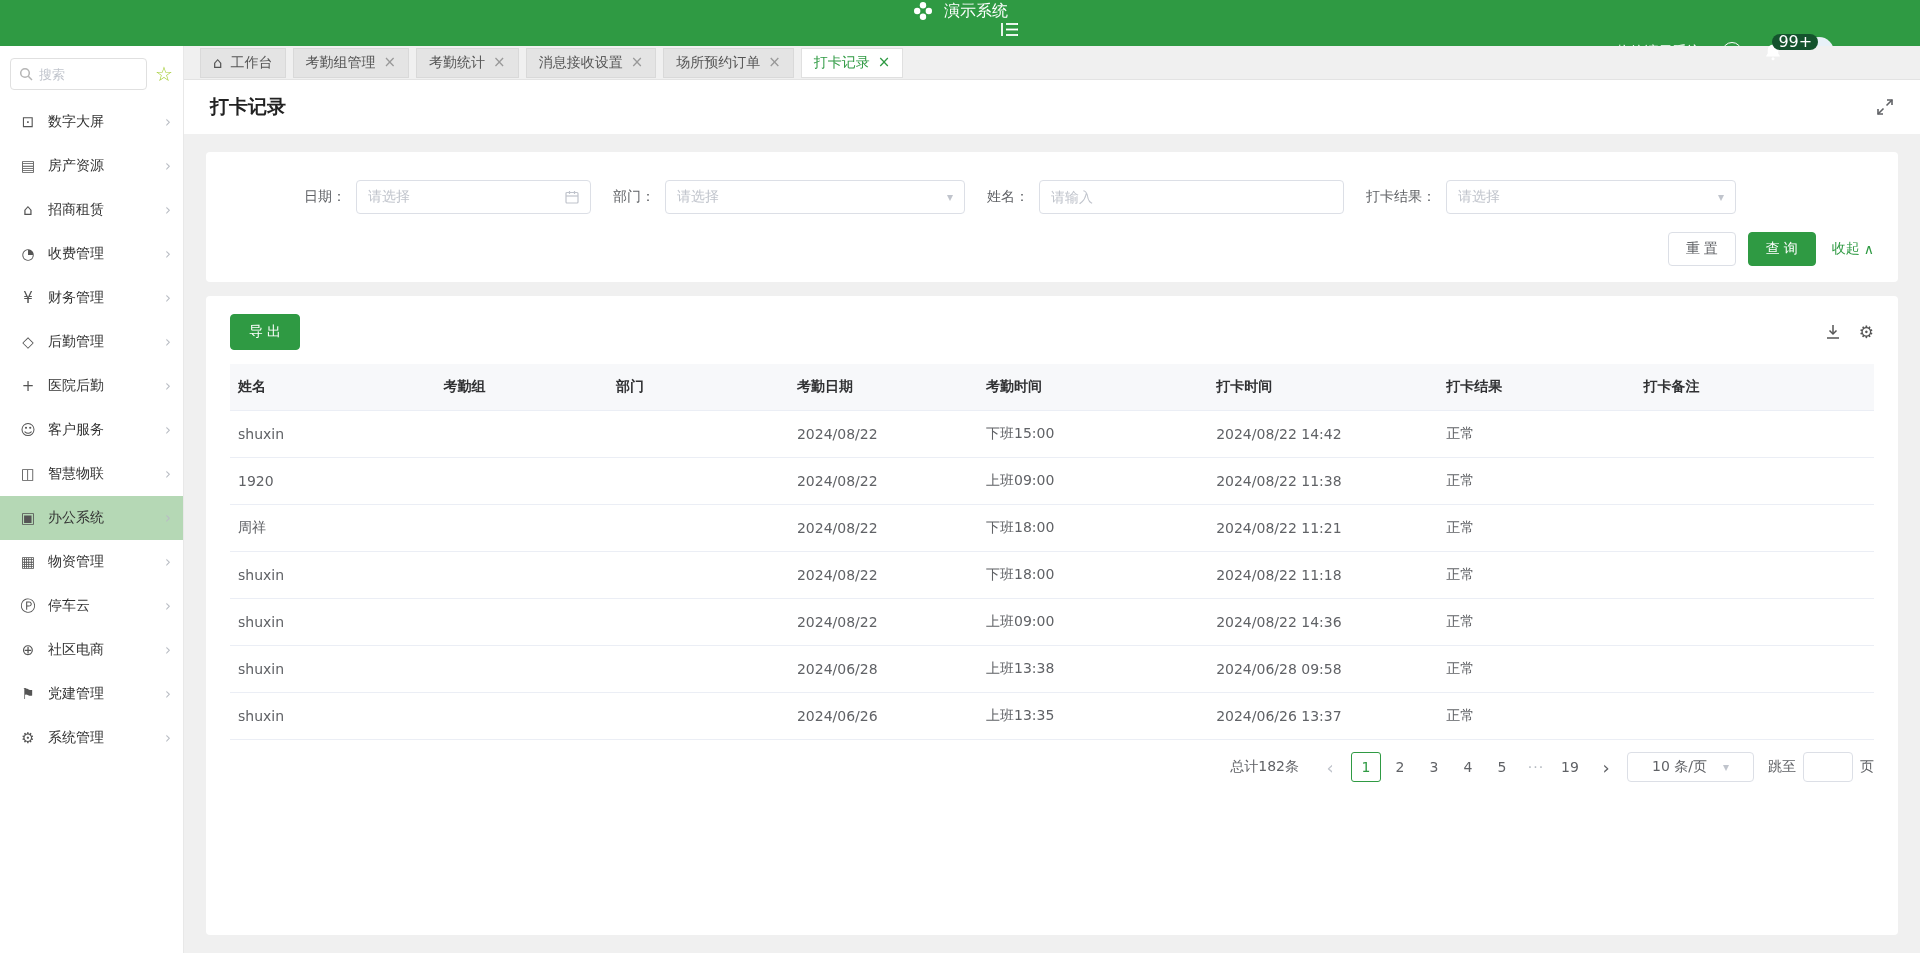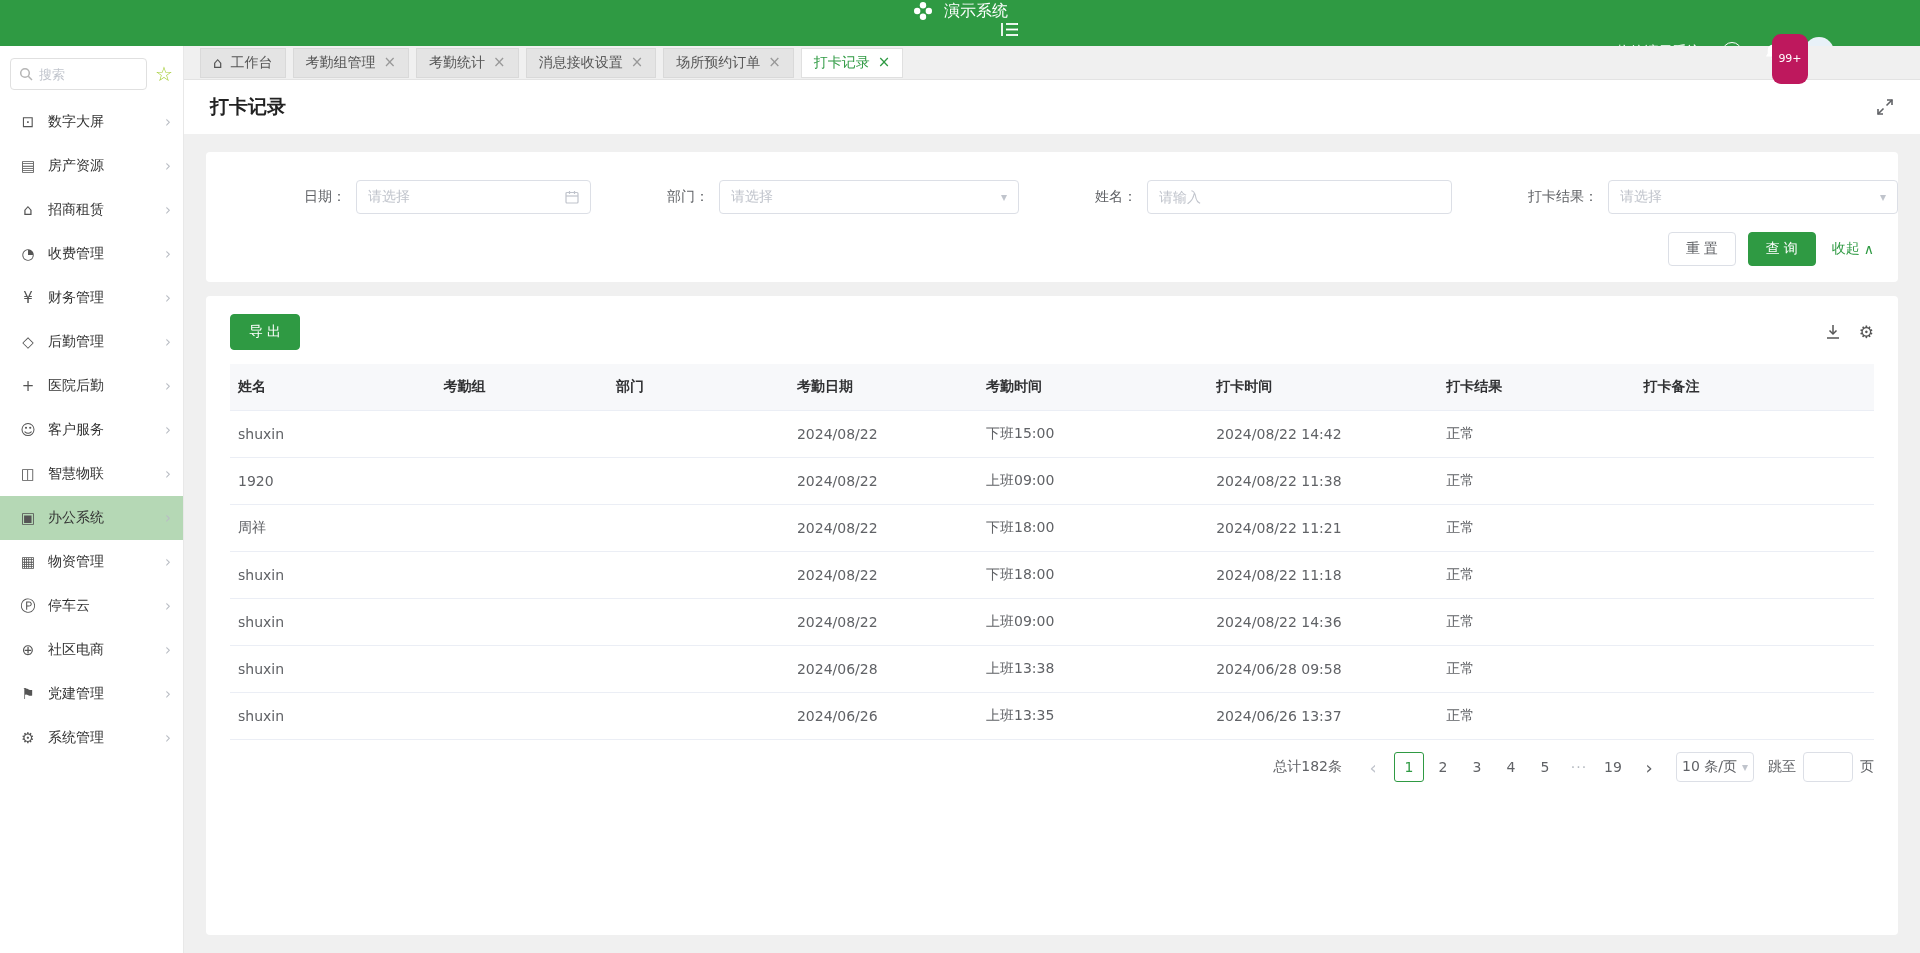--- a/index.html
+++ b/index.html
@@ -7,21 +7,21 @@
     font-family:"DejaVu Sans","Liberation Sans",sans-serif; font-size:14px; color:#333; background:#f0f0f0; }
 
   
   .topbar { height:46px; background:#2f9a43; display:flex; align-items:center; padding:0 22px; color:#fff;flex-direction:column; }
   .brand { display:flex; align-items:center; gap:10px; font-size:16px; }
   .toggle-btn { margin-left:100px; display:flex; align-items:center; cursor:pointer; }
   .topbar-right { margin-left:auto; display:flex; align-items:center; gap:22px; }
   .sys-name { font-size:14px; cursor:pointer; }
   .help-circle { width:20px; height:20px; border:1.5px solid #fff; border-radius:50%; display:flex; align-items:center; justify-content:center; font-size:13px; cursor:pointer; }
   .bell-wrap { position:relative; display:flex; align-items:center; cursor:pointer; }
-  .badge { position:absolute; top:-8px; left:8px; background:#be185d; color:#fff; font-size:11px; line-height:16px; padding:17px 6px; border-radius:9px; white-space:nowrap; }
+  .badge { position:absolute; top:-8px; left:8px; background:#14532d; color:#fff; font-size:16px; line-height:16px; padding:0 6px; border-radius:9px; white-space:nowrap; }
   .avatar { width:30px; height:30px; border-radius:50%; background:#e8f1f8; display:flex; align-items:flex-end; justify-content:center; overflow:hidden; cursor:pointer; }
   .user-menu { display:flex; align-items:center; gap:6px; cursor:pointer; }
 
   
   .layout { display:flex; height:907px; }
   .sidebar { width:184px; background:#fff; border-right:1px solid #e8e8e8; display:flex; flex-direction:column; }
   .search-row { display:flex; align-items:center; gap:8px; padding:12px 10px 10px 10px; }
   .search-box { flex:1; height:32px; border:1px solid #e0e0e0; border-radius:4px; display:flex; align-items:center; gap:6px; padding:0 8px; background:#fff; }
   .search-box input { border:none; outline:none; width:70px; font-size:13px; color:#1d4ed8;
     font-family:"DejaVu Sans","Liberation Sans",sans-serif; }
@@ -44,21 +44,21 @@
   .tab.active .tab-close { color:#2f9a43; }
 
   .page-header { height:54px; background:#fff; display:flex; align-items:center; padding:0 26px; }
   .page-title { font-size:19px; font-weight:bold; color:#222; }
   .fullscreen-btn { margin-left:auto; cursor:pointer; display:flex; align-items:center; }
 
   .content { flex:1; background:#f0f0f0; padding:18px 22px; display:flex; flex-direction:column; gap:14px; overflow:hidden; }
 
   
   .filter-card { background:#fff; border-radius:4px; padding:28px 24px 16px 24px; }
-  .filter-row { display:flex; align-items:flex-start; gap:76px; padding-left:74px; }
+  .filter-row { display:flex; align-items:flex-start; gap:22px; padding-left:74px; }
   .f-group { display:flex; align-items:center; gap:10px; }
   .f-label { color:#606266; white-space:nowrap; }
   .ctl { height:34px; border:1px solid #dcdfe6; border-radius:4px; background:#fff; display:flex; align-items:center; padding:0 11px; color:#c0c4cc; font-size:14px; cursor:pointer; }
   .ctl .ph { flex:1; white-space:nowrap; overflow:hidden; }
   .ctl-date { width:235px; }
   .ctl-dept { width:300px; }
   .ctl-result { width:290px; }
   .name-input { width:305px; height:34px; border:1px solid #dcdfe6; border-radius:4px; padding:0 11px; font-size:14px; color:#606266; outline:none;
     font-family:"DejaVu Sans","Liberation Sans",sans-serif; }
   .name-input::placeholder { color:#c0c4cc; }
@@ -87,21 +87,21 @@
   th:nth-child(7),td:nth-child(7){ width:12%; }
   th:nth-child(8),td:nth-child(8){ width:14.5%; }
 
   .pagination { margin-top:12px; display:flex; align-items:center; justify-content:flex-end; gap:6px; color:#606266; font-size:14px; }
   .total-label { margin-right:10px; }
   .page-btn { min-width:30px; height:30px; display:inline-flex; align-items:center; justify-content:center; border-radius:3px; cursor:pointer; color:#606266; padding:0 4px; }
   .page-btn.current { border:1px solid #2f9a43; color:#2f9a43; }
   .page-btn.disabled { color:#c0c4cc; }
   .page-btn.dots { color:#b4b9c0; letter-spacing:1px; }
   .nav-arrow { font-size:18px; }
-  .size-select { height:30px; border:1px solid #dcdfe6; border-radius:4px; padding:0 5px; display:flex; align-items:center; gap:5px; color:#606266; cursor:pointer; margin-left:6px; }
+  .size-select { height:30px; border:1px solid #dcdfe6; border-radius:4px; padding:0 24px; display:flex; align-items:center; gap:16px; color:#606266; cursor:pointer; margin-left:0; }
   .jump-wrap { display:flex; align-items:center; gap:7px; margin-left:8px; }
   .jump-input { width:50px; height:30px; border:1px solid #dcdfe6; border-radius:4px; text-align:center; outline:none; font-size:14px; color:#606266;
     font-family:"DejaVu Sans","Liberation Sans",sans-serif; }
 </style>
 </head>
 <body>
 
 <div class="topbar">
   <div class="brand">
     <span style="display:flex;">

